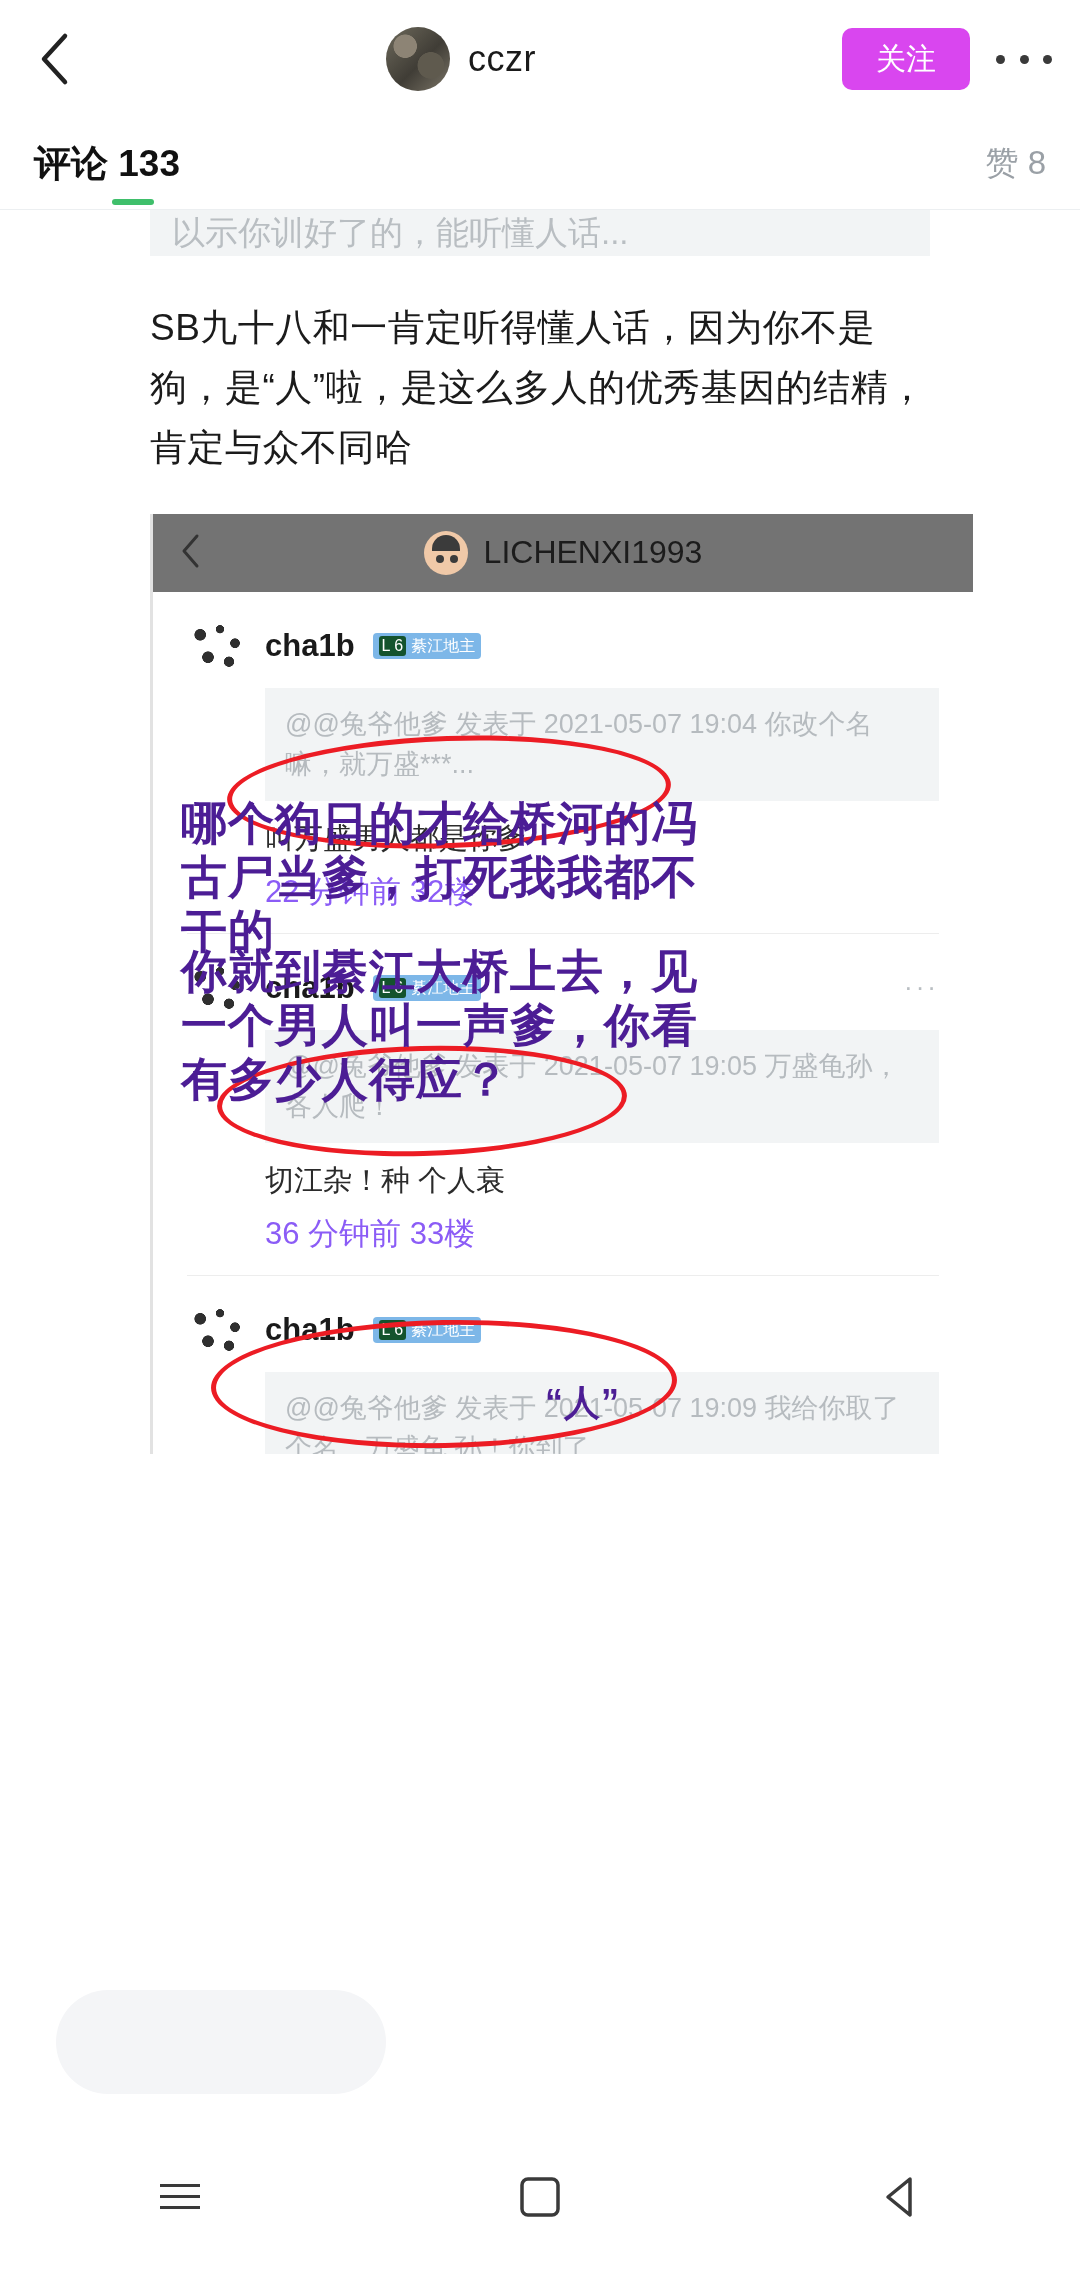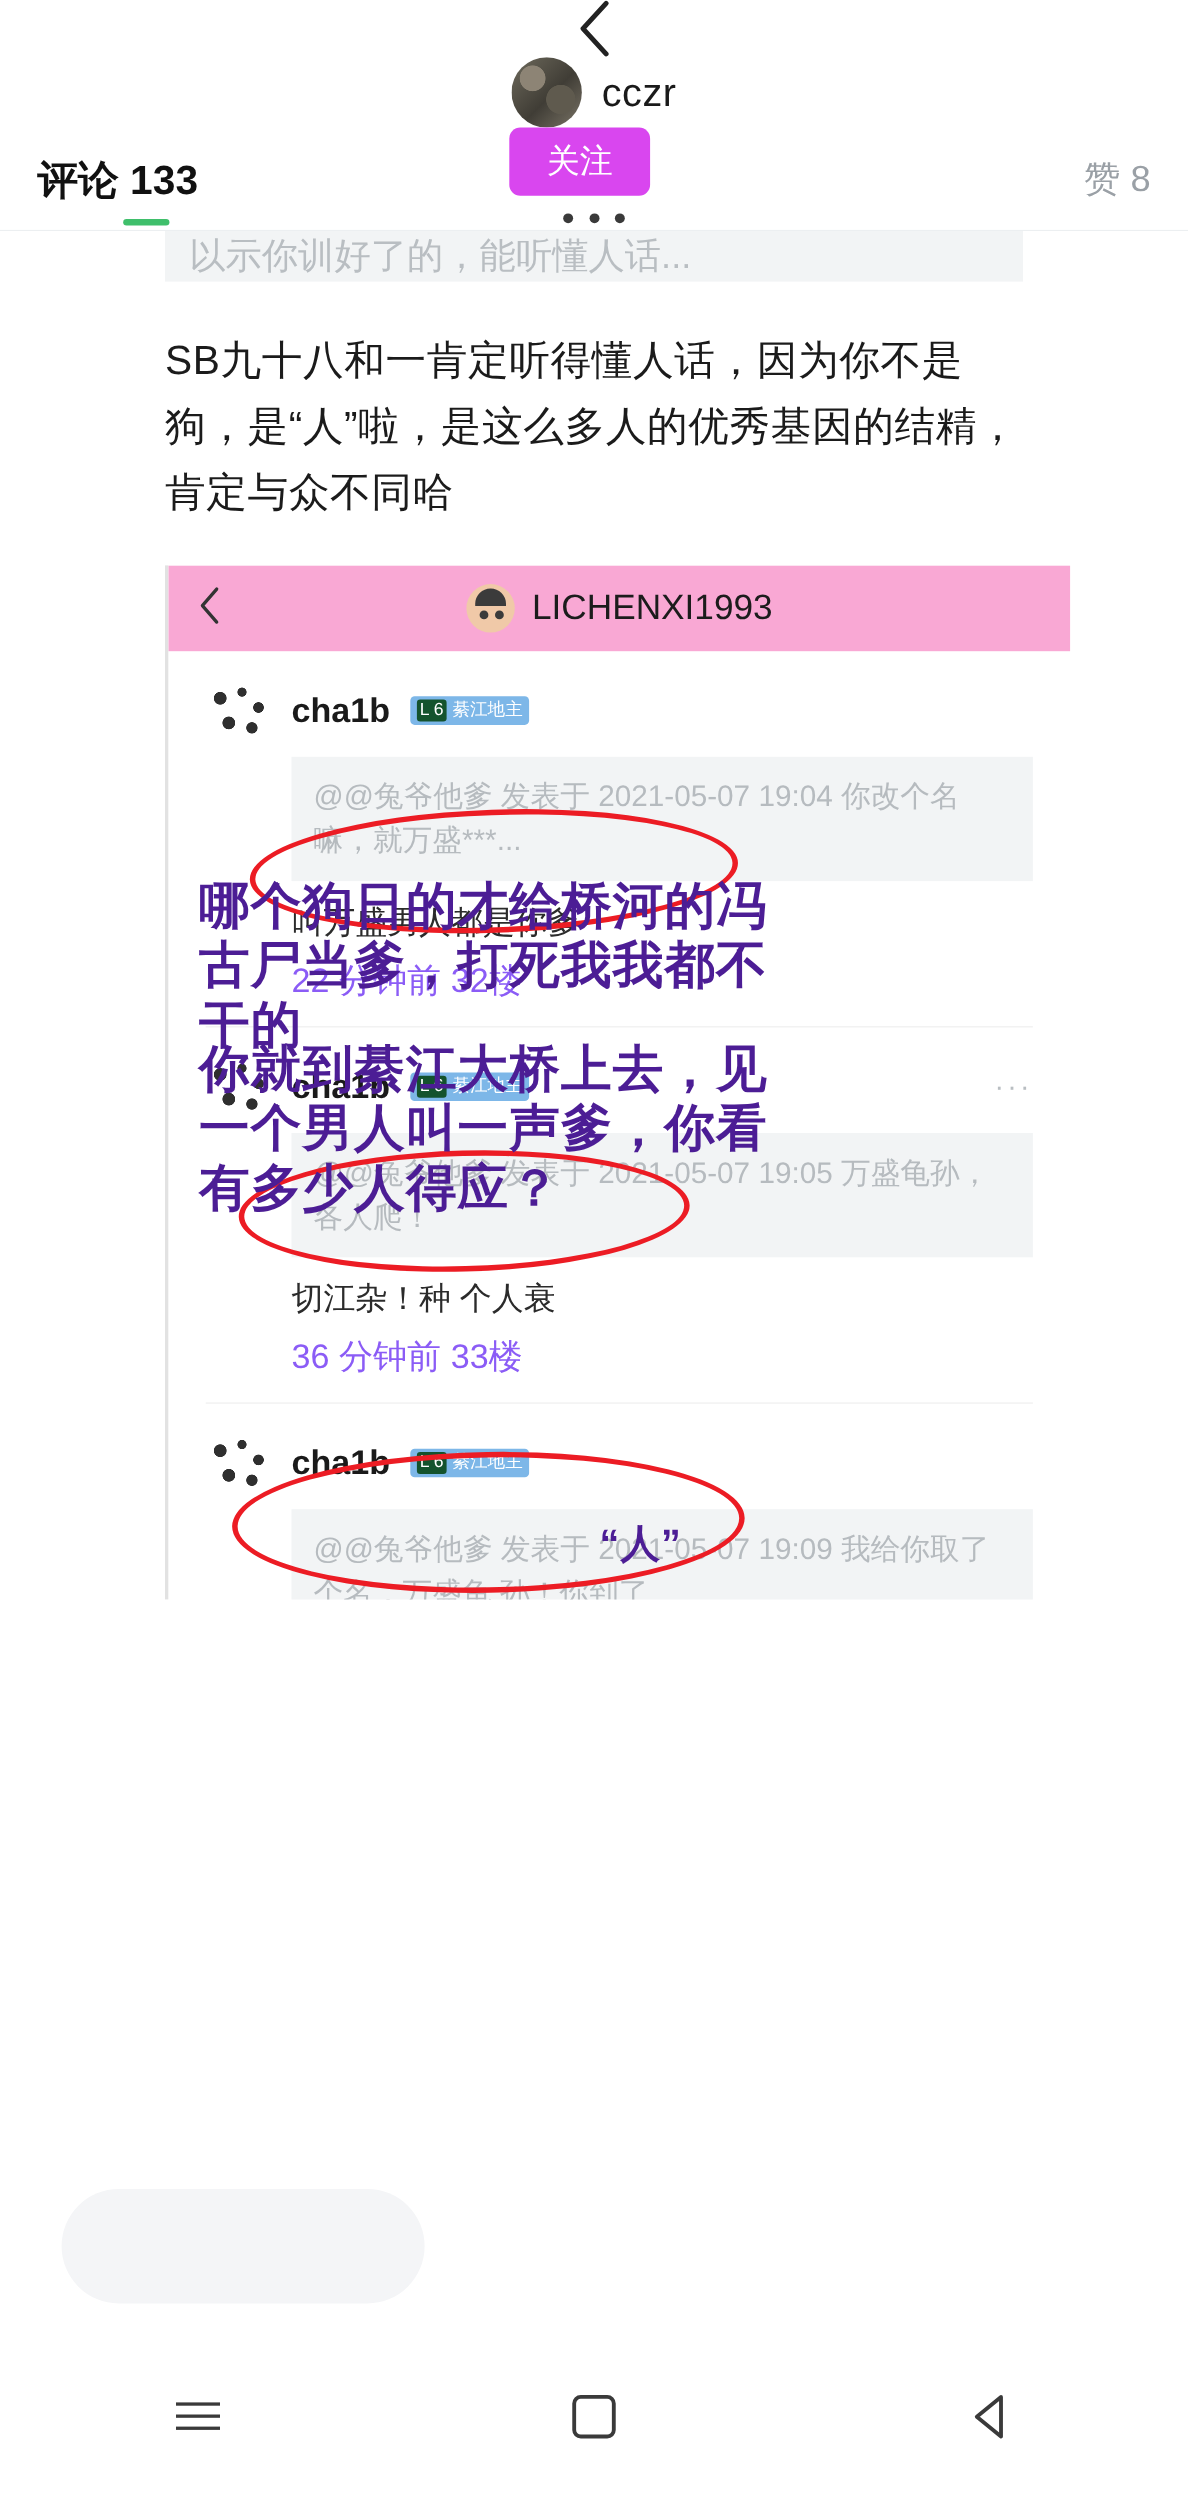--- a/index.html
+++ b/index.html
@@ -17,21 +17,20 @@
   }
 
   
   .topbar {
     height: 118px;
     display: flex;
     align-items: center;
     padding: 0 28px;
     box-sizing: border-box;
     background: #ffffff;
-    flex-direction: column;
   }
   .back-icon {
     width: 52px;
     height: 52px;
     flex: 0 0 auto;
     display: flex;
     align-items: center;
     justify-content: center;
   }
   .back-icon svg { display:block; }
@@ -150,21 +149,21 @@
     overflow: hidden;
     border-left: 3px solid #e2e2e2;
   }
   .emb-top {
     height: 78px;
     display: flex;
     align-items: center;
     justify-content: center;
     gap: 16px;
     position: relative;
-    background: #f9a8d4;
+    background: #737373;
   }
   .emb-back {
     position: absolute;
     left: 26px;
     top: 50%;
     transform: translateY(-50%);
   }
   .emb-avatar {
     width: 44px; height: 44px; border-radius: 50%;
     background: #f0c9a8;

